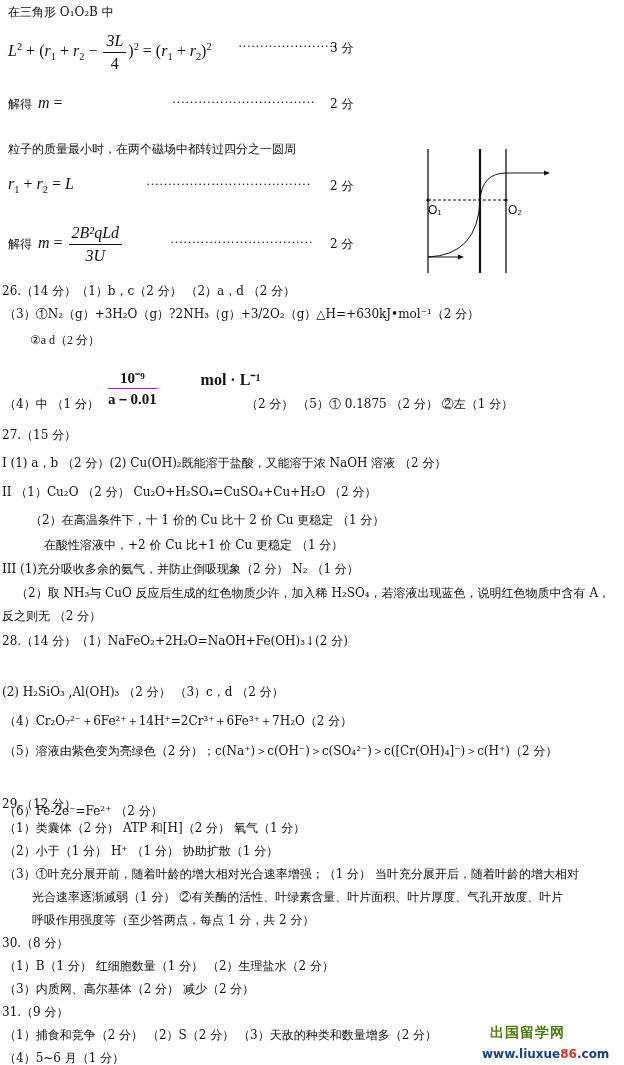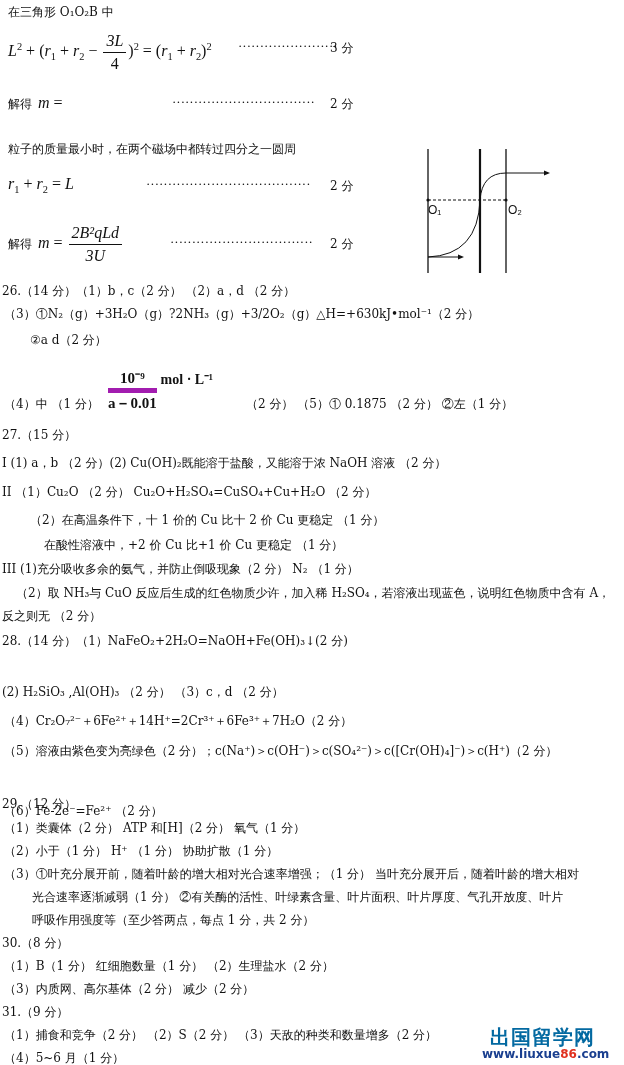--- a/index.html
+++ b/index.html
@@ -6,25 +6,25 @@
   body { width:624px; height:1065px; position:relative; overflow:hidden; color:#111; font-family:"DejaVu Serif", serif; }
   .ln { position:absolute; white-space:nowrap; font-size:12px; line-height:16px; font-family:"DejaVu Serif", serif; }
   .math { font-family:"Liberation Serif", serif; font-style:italic; font-size:16px; }
   .math .up { font-style:normal; }
   .frac { display:inline-block; vertical-align:middle; text-align:center; margin:0 2px; }
   .frac .num { display:block; border-bottom:1px solid #111; padding:0 3px; line-height:22px; }
   .frac .den { display:block; line-height:22px; }
   .dots { position:absolute; font-family:"Liberation Serif", serif; font-size:13px; letter-spacing:0px; }
   sub, sup { font-size:65%; line-height:0; }
   .diagram { position:absolute; left:420px; top:145px; width:130px; height:130px; }
-  .wm-cn { position:absolute; left:490px; top:1024px; font-family:"DejaVu Sans", sans-serif; font-size:20px; color:#0369a1; font-weight:bold; letter-spacing:1px;}
+  .wm-cn { position:absolute; left:490px; top:1024px; font-family:"DejaVu Sans", sans-serif; font-size:14px; color:#4d7c0f; font-weight:bold; letter-spacing:1px;}
   .wm-url { position:absolute; left:482px; top:1047px; font-family:"DejaVu Sans", sans-serif; font-size:12px; color:#1a3f8f; font-weight:bold; }
   .wm-url .red { color:#e0301e; }
   .chemfrac { display:inline-block; vertical-align:middle; text-align:center; font-family:"Liberation Serif", serif; font-weight:bold; font-size:15px; }
-  .chemfrac .num { display:block; border-bottom:5px solid #a21caf; line-height:20px; padding:0 4px;}
+  .chemfrac .num { display:block; border-bottom:1px solid #a21caf; line-height:20px; padding:0 4px;}
   .chemfrac .den { display:block; line-height:20px; }
 </style>
 </head>
 <body>
 
 <div class="ln" style="left:8px;top:4px;">在三角形 O₁O₂B 中</div>
 
 <div class="ln math" style="left:8px;top:28px;line-height:46px;">
   L<sup class="up">2</sup> <span class="up">+ (</span>r<sub class="up">1</sub> <span class="up">+</span> r<sub class="up">2</sub> <span class="up">−</span>
   <span class="frac"><span class="num">3L</span><span class="den up">4</span></span><span class="up">)</span><sup class="up">2</sup> <span class="up">= (</span>r<sub class="up">1</sub> <span class="up">+</span> r<sub class="up">2</sub><span class="up">)</span><sup class="up">2</sup>
@@ -65,26 +65,26 @@
   <line x1="8" y1="112" x2="38" y2="112" stroke="#111" stroke-width="1"></line>
   <polygon points="38,109.5 44,112 38,114.5" fill="#111"></polygon>
   <line x1="86" y1="28" x2="128" y2="28" stroke="#111" stroke-width="1"></line>
   <polygon points="124,25.5 130,28 124,30.5" fill="#111"></polygon>
 </svg>
 <div class="ln" style="left:428px;top:202px;font-family:'Liberation Sans',sans-serif;font-size:12px;">O₁</div>
 <div class="ln" style="left:508px;top:202px;font-family:'Liberation Sans',sans-serif;font-size:12px;">O₂</div>
 
 <div class="ln" style="left:2px;top:283px;">26.（14 分）（1）b，c（2 分）  （2）a，d （2 分）</div>
 <div class="ln" style="left:4px;top:306px;">（3）①N₂（g）+3H₂O（g）?2NH₃（g）+3/2O₂（g）△H=+630kJ•mol⁻¹（2 分）</div>
-<div class="ln" style="left:30px;top:332px;">②a d（2 分）</div>
+<div class="ln" style="left:30px;top:332px;font-family:Liberation Serif, serif;">②a d（2 分）</div>
 
 <div class="ln" style="left:4px;top:396px;">（4）中  （1 分）</div>
 <div class="ln" style="left:108px;top:368px;">
   <span class="chemfrac"><span class="num">10⁻⁹</span><span class="den">a－0.01</span></span>
-  <span style="font-family:'Liberation Serif',serif;font-weight:bold;font-size:14px;vertical-align:top;position:relative;top:4px;">mol · L⁻¹</span>
+  <span style="font-family:'Liberation Serif',serif;font-weight:bold;font-size:16px;vertical-align:top;position:relative;top:4px;margin-left:40px;">mol · L⁻¹</span>
 </div>
 <div class="ln" style="left:246px;top:396px;">（2 分）   （5）① 0.1875 （2 分） ②左（1 分）</div>
 
 <div class="ln" style="left:2px;top:427px;">27.（15 分）</div>
 <div class="ln" style="left:2px;top:455px;">I (1) a，b  （2 分）(2) Cu(OH)₂既能溶于盐酸，又能溶于浓 NaOH 溶液 （2 分）</div>
 <div class="ln" style="left:2px;top:484px;">II  （1）Cu₂O （2 分）     Cu₂O+H₂SO₄=CuSO₄+Cu+H₂O （2 分）</div>
 <div class="ln" style="left:30px;top:512px;">（2）在高温条件下，十 1 价的 Cu 比十 2 价 Cu 更稳定 （1 分）</div>
 <div class="ln" style="left:44px;top:537px;">在酸性溶液中，+2 价 Cu 比+1 价 Cu 更稳定 （1 分）</div>
 <div class="ln" style="left:2px;top:561px;">III (1)充分吸收多余的氨气，并防止倒吸现象（2 分）       N₂ （1 分）</div>
 <div class="ln" style="left:16px;top:585px;">（2）取 NH₃与 CuO 反应后生成的红色物质少许，加入稀 H₂SO₄，若溶液出现蓝色，说明红色物质中含有 A，</div>

